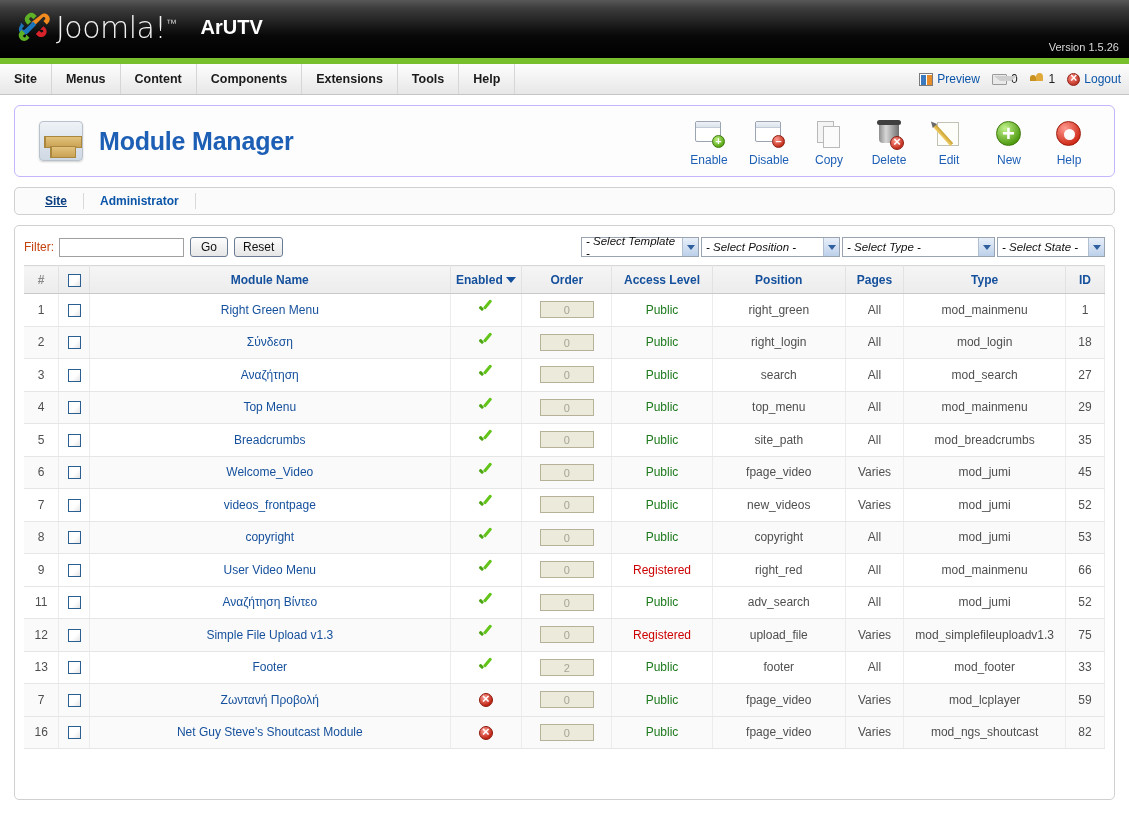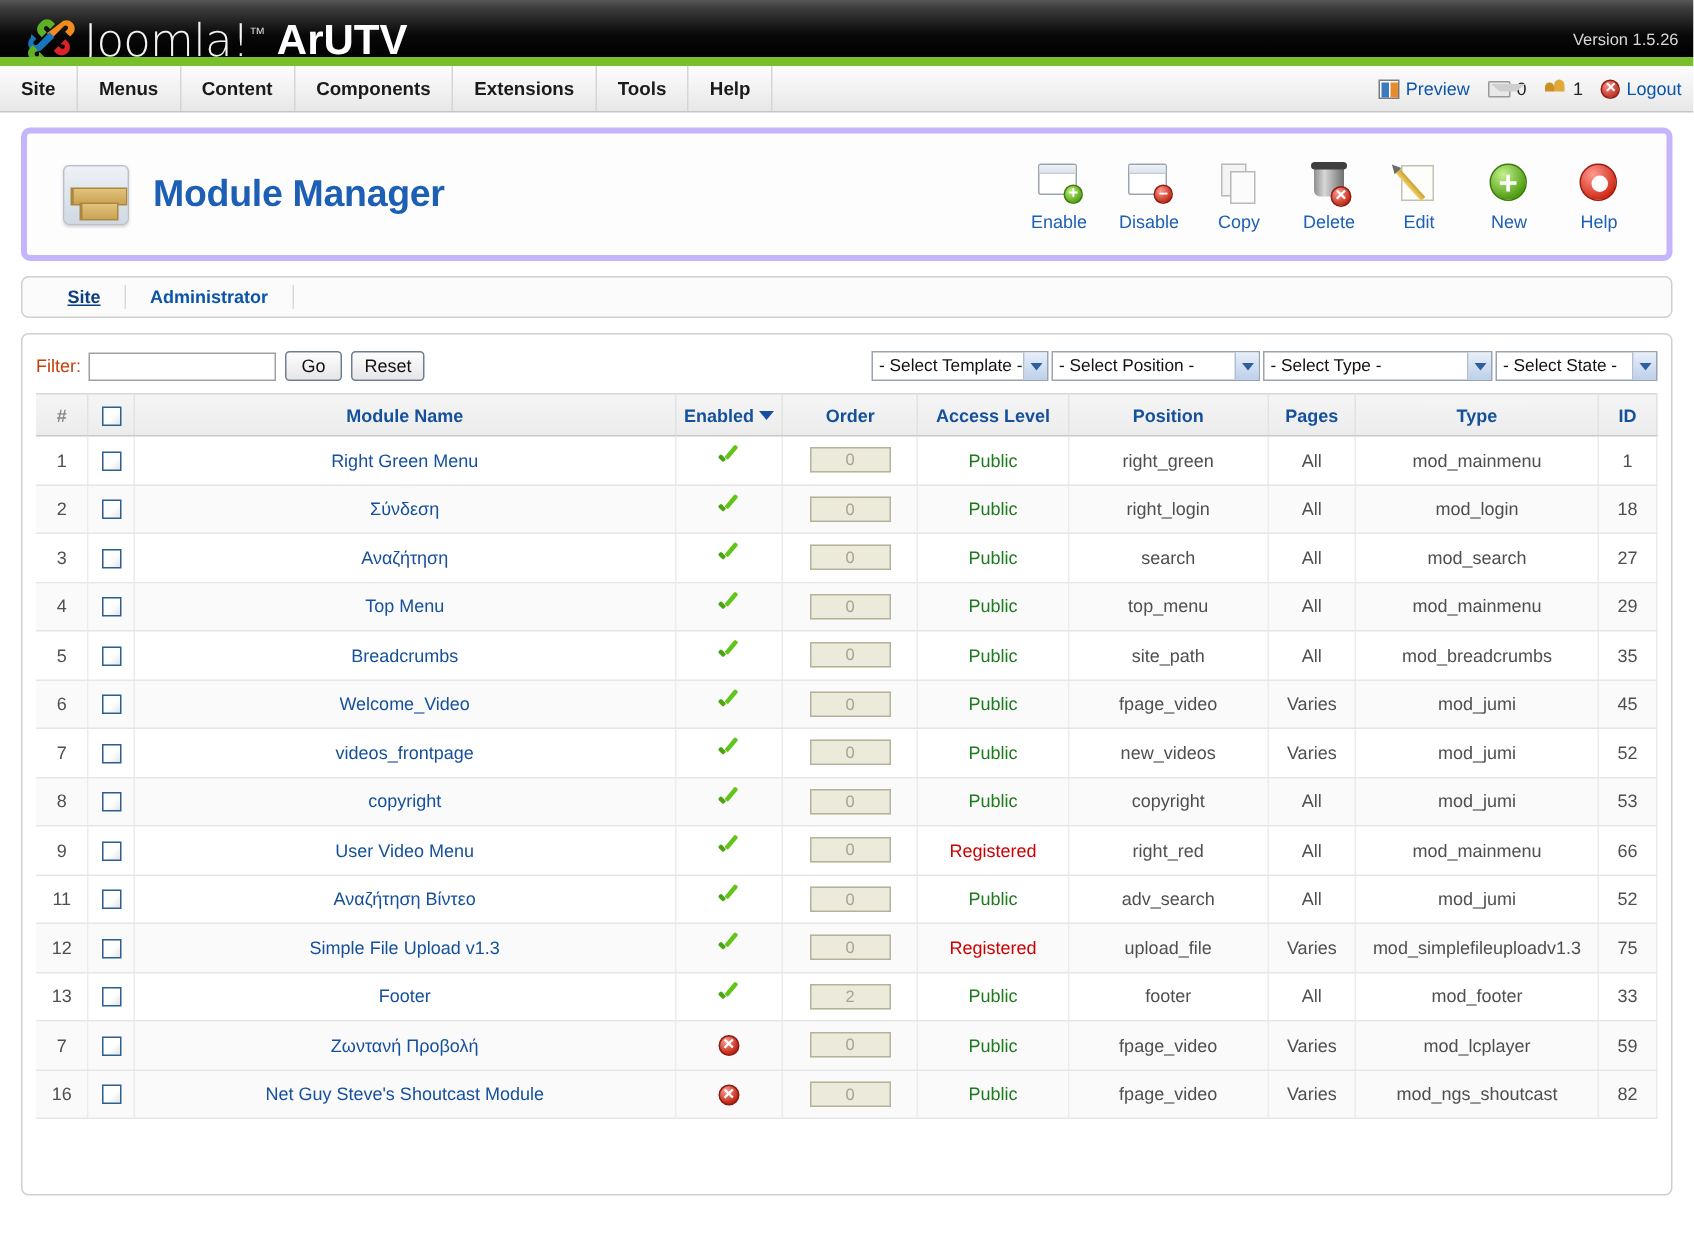--- a/index.html
+++ b/index.html
@@ -7,21 +7,21 @@
     margin: 0; padding: 0;
     width: 1129px; height: 839px;
     overflow: hidden;
     background: #ffffff;
     font-family: "Liberation Sans", sans-serif;
   }
 
   
   .top-header {
     position: relative;
-    height: 44px;
+    height: 64px;
     background: linear-gradient(to bottom, #585858 0%, #3d3d3d 14%, #1d1d1d 42%, #080808 62%, #000000 100%);
     border-bottom: 6px solid #78bf2e;
     overflow: hidden;
   }
   .joomla-brand {
     position: absolute;
     left: 14px; top: 4px;
     display: flex;
     align-items: center;
     height: 46px;
@@ -39,23 +39,23 @@
     font-weight: 300;
     font-family: "DejaVu Sans", sans-serif;
   }
   .joomla-tm {
     font-size: 11px;
     vertical-align: super;
     color: #cfcfcf;
   }
   .site-name {
     color: #ffffff;
-    font-size: 28px;
+    font-size: 20px;
     font-weight: bold;
-    margin-left: 8px;
+    margin-left: 24px;
     letter-spacing: 0px;
   }
   .version-label {
     position: absolute;
     right: 10px; bottom: 5px;
     color: #d8d8d8;
     font-size: 11px;
   }
 
   
@@ -109,24 +109,24 @@
   .ic-logout::after { content:"×"; position:absolute; left:0; top:-3px; width:100%; text-align:center; color:#fff; font-size:12px; font-weight:bold; line-height:14px; }
 
   
   .page {
     padding: 10px 14px 0 14px;
   }
 
   
   .title-panel {
     position: relative;
-    border: 4px solid #c4b5fd;
+    border: 1px solid #c4b5fd;
     border-radius: 6px;
     background: #fdfdfd;
-    height: 89px;
+    height: 72px;
     display: flex;
     align-items: center;
     padding: 0 10px;
   }
   .page-icon {
     width: 44px; height: 40px;
     border: 1px solid #b9c2cc;
     border-radius: 4px;
     background: linear-gradient(to bottom, #eef2f6 0%, #dfe6ee 45%, #cfd9e4 100%);
     position: relative;
@@ -276,20 +276,21 @@
     height: 20px;
     border: 1px solid #9aa4b0;
     background: #ffffff;
     font-size: 11.5px;
     color: #111;
     display: flex;
     align-items: center;
     padding-left: 4px;
     position: relative;
     cursor: pointer;
+    font-style: italic;
   }
   .sel .arrow {
     width: 16px; height: 18px;
     margin-left: auto;
     background: linear-gradient(to bottom,#e8eff9,#bcd0ea);
     border-left: 1px solid #b2bfd0;
     display:flex; align-items:center; justify-content:center;
   }
   .sel .arrow::after {
     content:""; border-left:4px solid transparent; border-right:4px solid transparent;

